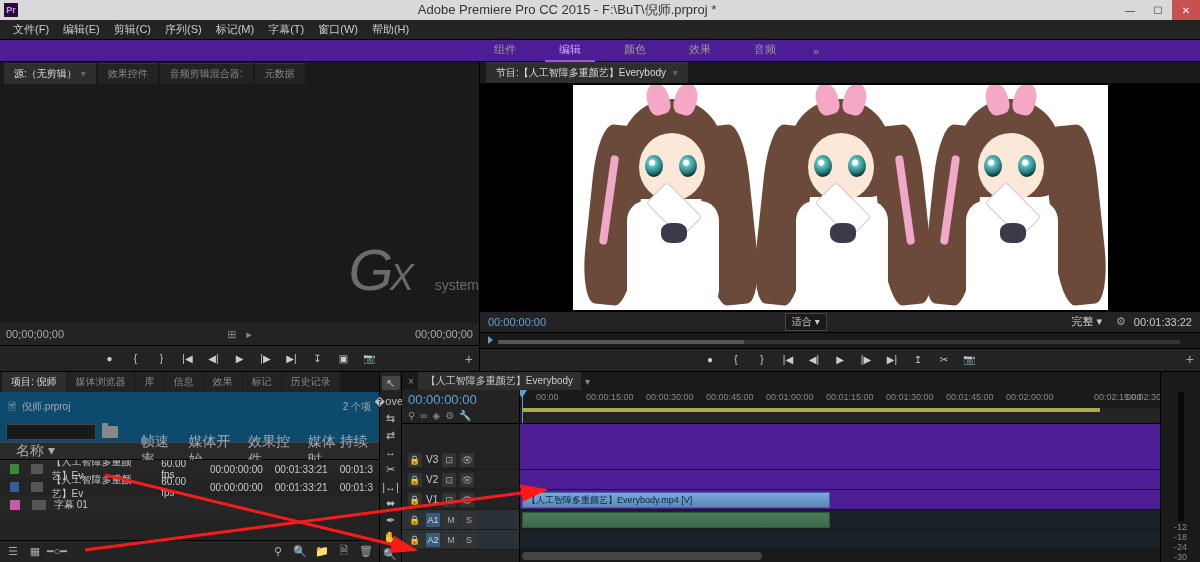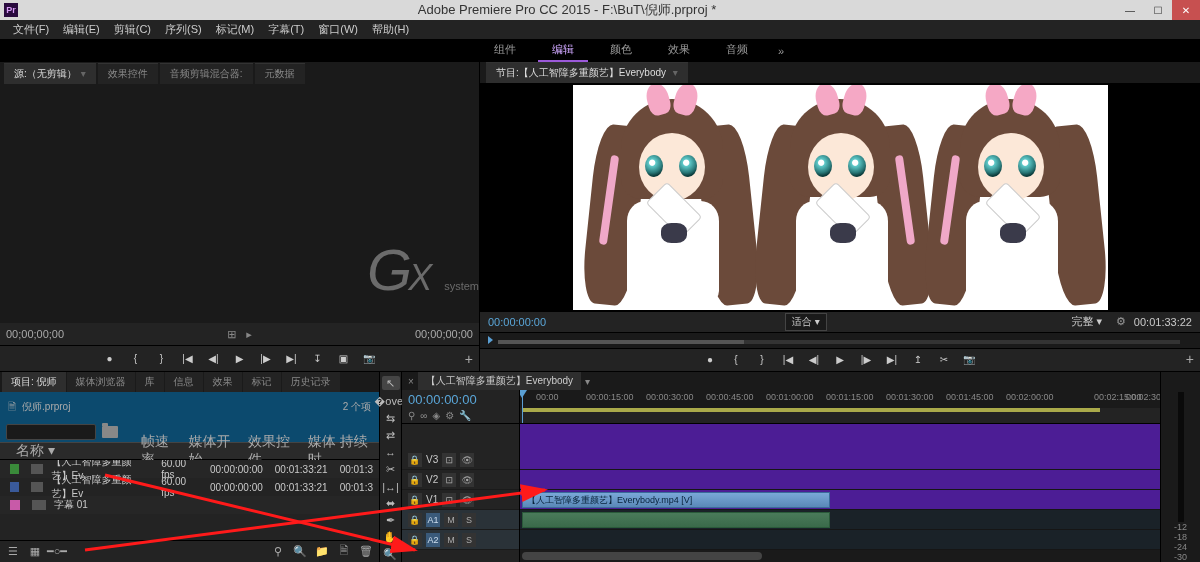--- a/index.html
+++ b/index.html
@@ -6,35 +6,35 @@
 body{width:1200px;height:562px;background:#1e1e1e;color:#cacaca;font-size:11px;overflow:hidden;position:relative}
 .titlebar{height:20px;background:#d9d9d9;display:flex;align-items:center;justify-content:space-between;color:#000}
 .titlebar-left{display:flex;align-items:center;gap:4px;padding-left:4px}
 .app-icon{width:14px;height:14px;background:#2a0a3f;display:flex;align-items:center;justify-content:center;color:#d89cf6;font-size:9px;font-weight:bold}
 .titlebar-center{flex:1;text-align:center;font-size:13px;color:#333}
 .winbtns{display:flex}
 .winbtn{width:28px;height:20px;display:flex;align-items:center;justify-content:center;color:#333;font-size:10px}
 .winbtn.close{background:#c75050;color:#fff}
 .menubar{height:20px;background:#232323;display:flex;align-items:center;padding:0 6px;border-bottom:1px solid #000}
 .menu-item{padding:0 7px;color:#ccc;font-size:11px;cursor:pointer}
-.workspace-bar{height:22px;background:#000000;border-bottom:1px solid #000;display:flex;align-items:center;padding-left:480px;gap:8px}
+.workspace-bar{height:22px;background:#4c1d95;border-bottom:1px solid #000;display:flex;align-items:center;padding-left:480px;gap:15px}
 .ws-tab{padding:3px 14px;color:#999;font-size:11px;border-bottom:2px solid transparent}
 .ws-tab.active{color:#d0a8ff;border-bottom-color:#9b59d9}
 .ws-more{padding:0 8px;color:#999}
 .row1{height:310px;display:flex;border-bottom:1px solid #000}
 .source-panel{width:480px;background:#232323;display:flex;flex-direction:column;border-right:1px solid #000}
 .panel-tabs{height:22px;display:flex;align-items:end;padding:0 4px;gap:2px;background:#1a1a1a}
 .ptab{padding:3px 10px;background:#232323;color:#888;font-size:10px;border-top:1px solid #333}
 .ptab.active{background:#2e2e2e;color:#ddd}
 .ptab-close{margin-left:4px;color:#666}
 .source-body{flex:1;background:#1a1a1a;position:relative}
 .watermark{position:absolute;right:0;bottom:20px;color:#6b6b6b;font-size:40px;font-style:italic;font-family:serif;display:flex;align-items:baseline}
 .watermark .g{font-size:58px}
 .watermark .x{font-size:36px;margin-left:-4px}
-.watermark .sys{font-size:11px;margin-left:12px;font-family:sans-serif;font-style:normal}
+.watermark .sys{font-size:14px;margin-left:21px;font-family:sans-serif;font-style:normal}
 .source-footer{height:22px;display:flex;align-items:center;justify-content:space-between;padding:0 6px;background:#232323;color:#aaa}
 .sf-icons{display:flex;gap:10px;color:#888}
 .transport{height:26px;background:#232323;display:flex;align-items:center;justify-content:center;gap:10px;border-top:1px solid #000}
 .tbtn{width:16px;height:16px;color:#ccc;display:flex;align-items:center;justify-content:center;font-size:10px}
 .plus-corner{position:absolute;right:6px;bottom:4px;color:#aaa;font-size:14px}
 .program-panel{flex:1;background:#232323;display:flex;flex-direction:column;position:relative}
 .program-tabs{height:22px;display:flex;align-items:center;padding:0 6px;background:#1a1a1a}
 .program-viewer{flex:1;background:#000;display:flex;align-items:center;justify-content:center;padding:2px 40px}
 .video-frame{background:#fff;width:535px;height:225px;position:relative;overflow:hidden}
 .character{position:absolute;bottom:0}

